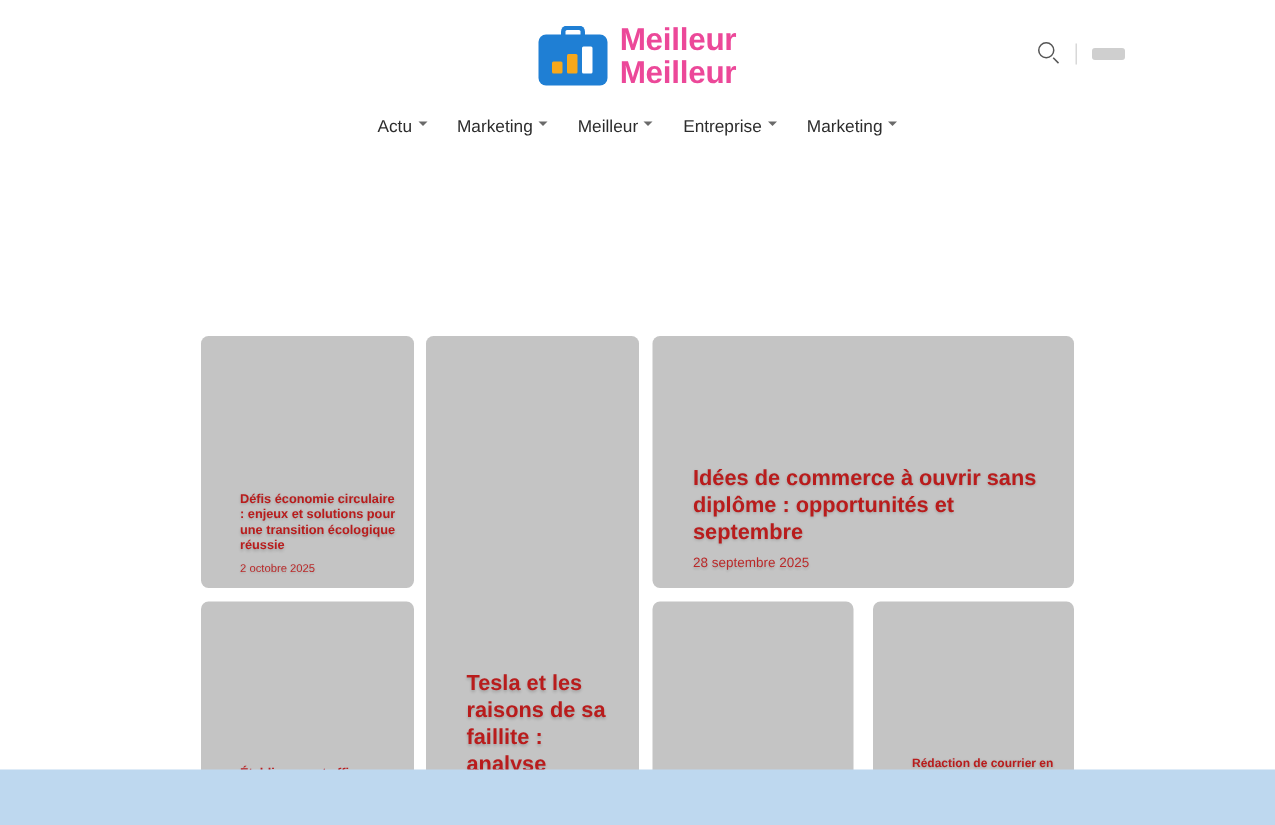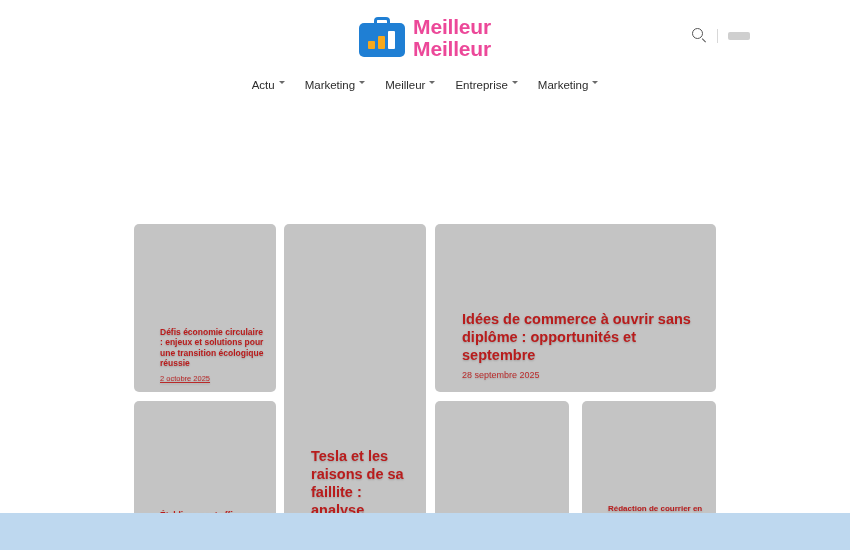--- a/index.html
+++ b/index.html
@@ -165,21 +165,21 @@
   }
   .card .date {
     font-size: 8.5px;
     opacity: 0.92;
     text-shadow: 0 1px 2px rgba(0,0,0,0.18);
   }
 
   
   #card-0 { left: 134px; top: 122px;  width: 142px; height: 168px; }
   #card-0 .title { font-size: 8.5px; }
-  #card-0 .date  { font-size: 7.5px; text-decoration: underline; }
+  #card-0 .date  { font-size: 7.5px; }
 
   #card-1 { left: 284px; top: 122px;  width: 142px; height: 341px; }
   #card-1 .title { font-size: 14.5px; }
   #card-1 .date  { font-size: 9px; }
   #card-1 .txt   { bottom: 12px; left: 11px; right: 11px; }
 
   #card-2 { left: 435px; top: 122px;  width: 281px; height: 168px; }
   #card-2 .title { font-size: 14.5px; }
   #card-2 .date  { font-size: 9px; }
   #card-2 .txt   { bottom: 12px; left: 11px; }

